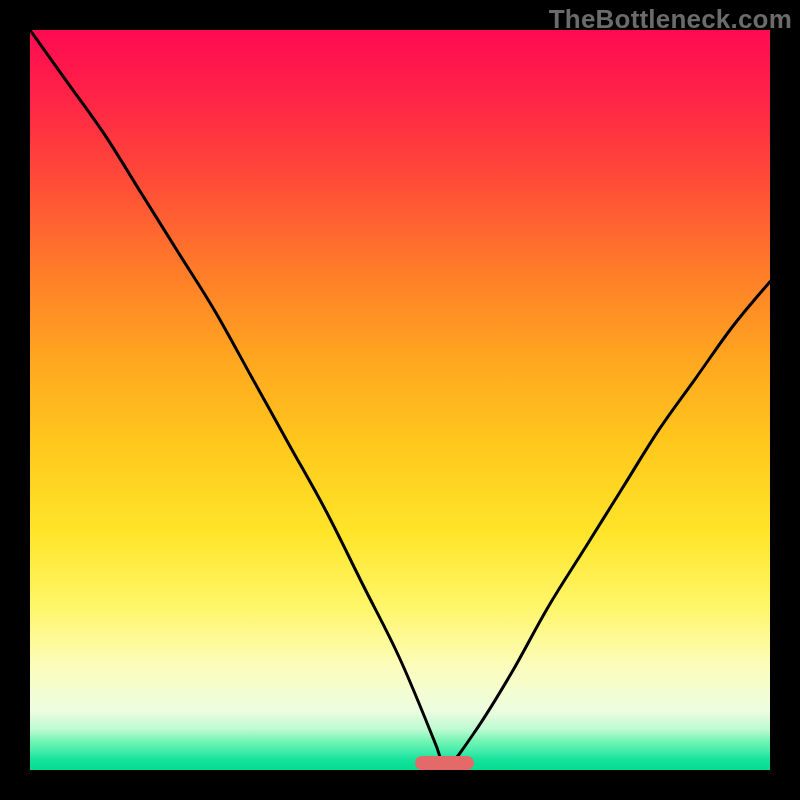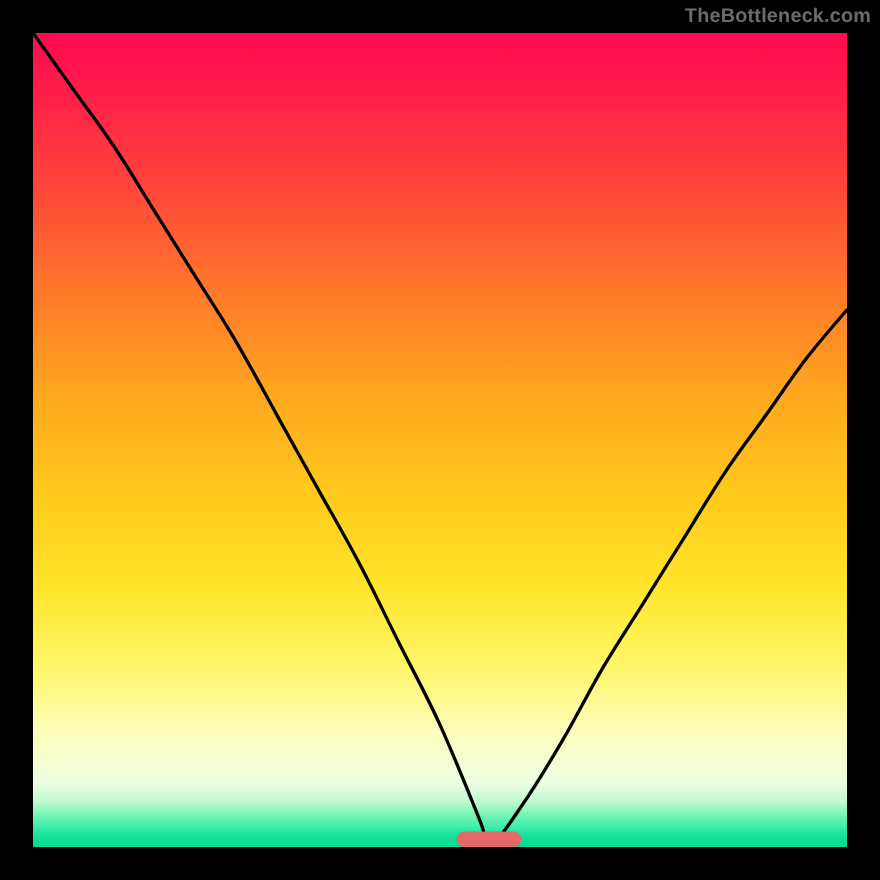--- a/index.html
+++ b/index.html
@@ -56,21 +56,21 @@
     left: 0;
     top: 0;
     width: 100%;
     height: 100%;
   }
   .watermark {
     position: absolute;
     right: 8px;
     top: 4px;
     font-family: Arial, Helvetica, sans-serif;
-    font-size: 18px;
+    font-size: 26px;
     font-weight: 600;
     color: #6b6b6b;
     letter-spacing: 0.2px;
     user-select: none;
   }
   .marker {
     position: absolute;
     height: 14px;
     border-radius: 7px;
     background: #e46a69;

